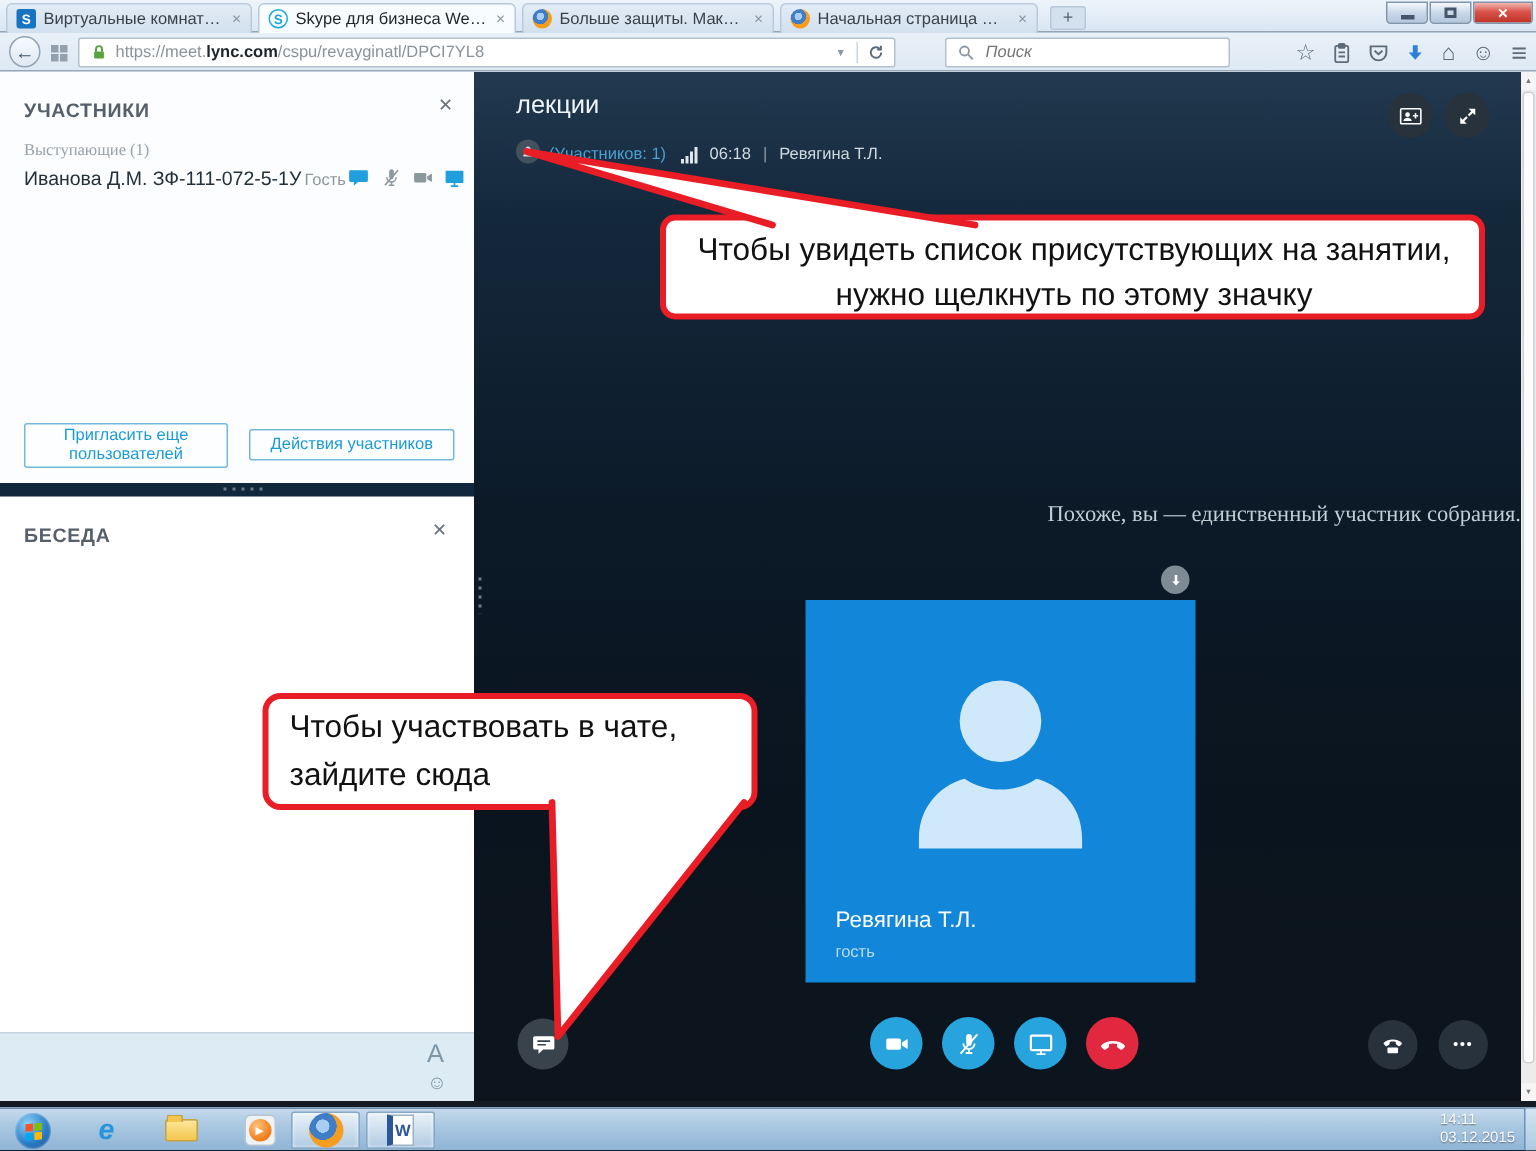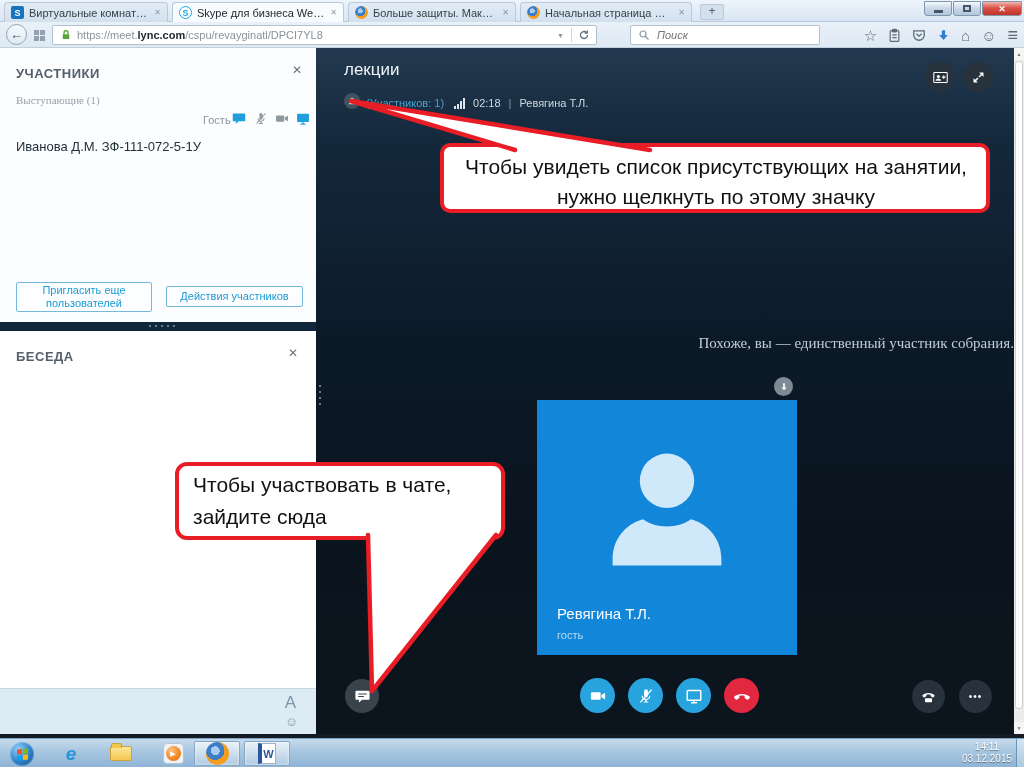--- a/index.html
+++ b/index.html
@@ -37,21 +37,21 @@
   .reloadbtn{padding:0 6px;display:flex;}
   .searchbar{position:absolute;left:630px;top:3px;width:190px;height:20px;background:#fff;border:1px solid #b3c1cf;border-radius:2px;display:flex;align-items:center;}
   .searchbar input{border:none;outline:none;background:transparent;font-style:italic;font-size:11px;color:#556;width:140px;font-family:"Liberation Sans",sans-serif;}
   .navicons{position:absolute;right:6px;top:0;height:26px;display:flex;align-items:center;gap:11px;color:#5d6b78;}
   .navicon{font-size:15px;line-height:1;}
   .navicon.menu{font-size:18px;font-weight:700;}
   .participants{position:absolute;left:0;top:48px;width:316px;height:274px;background:#fbfdfe;}
   .panel-title{position:absolute;left:16px;top:18px;font-size:13px;font-weight:700;letter-spacing:.5px;color:#55606a;}
   .panel-x{position:absolute;right:14px;top:15px;font-size:12px;color:#6b747c;}
   .group-label{position:absolute;left:16px;top:46px;font-size:11px;color:#98a2aa;font-family:Liberation Serif, serif;}
-  .p-name{position:absolute;left:16px;top:63px;font-size:13px;color:#22313a;margin-top:28px;}
+  .p-name{position:absolute;left:16px;top:63px;font-size:13px;color:#22313a;}
   .p-role{position:absolute;left:203px;top:66px;font-size:11px;color:#8d979e;}
   .p-ico{position:absolute;top:63px;width:16px;height:15px;}
   .btn-outline{position:absolute;border:1px solid #74b9dc;border-radius:2px;background:#fdfeff;color:#1b9bd8;font-size:11px;display:flex;align-items:center;justify-content:center;text-align:center;line-height:13px;}
   .divider{position:absolute;left:0;top:322px;width:316px;height:9px;background:#10273c;}
   .divider-dots{position:absolute;left:147px;top:3px;width:30px;height:2px;background-image:radial-gradient(circle,#6b7b89 1px,transparent 1.2px);background-size:6px 2px;}
   .chatpanel{position:absolute;left:0;top:331px;width:316px;height:403px;background:#ffffff;}
   .chat-input-area{position:absolute;left:0;top:357px;width:316px;height:46px;background:#dcebf4;border-top:1px solid #c6d7e3;}
   .chat-input-area input{position:absolute;left:12px;top:8px;width:230px;border:none;outline:none;background:transparent;font-size:12px;color:#465a66;font-family:"Liberation Sans",sans-serif;}
   .chat-input-area input::placeholder{color:#8fa6b5;opacity:1;}
   .font-a{position:absolute;right:20px;top:4px;font-size:17px;color:#7e96a6;}
@@ -99,21 +99,21 @@
   .ie-e{font-size:19px;font-weight:700;font-style:italic;color:#2794dc;}
   .folder{width:22px;height:15px;background:linear-gradient(#fce79a,#f3c64f);border:1px solid #caa23c;border-radius:2px;position:relative;}
   .folder:before{content:"";position:absolute;left:0;top:-4px;width:9px;height:4px;background:#f3c64f;border:1px solid #caa23c;border-bottom:none;border-radius:2px 2px 0 0;}
   .wmp{width:21px;height:21px;border-radius:4px;background:#eef3f8;border:1px solid #b9c6d2;display:flex;align-items:center;justify-content:center;}
   .wmp-circle{width:15px;height:15px;border-radius:50%;background:radial-gradient(circle at 35% 30%,#ffc27a,#ef7d1a 70%);color:#fff;font-size:7px;display:flex;align-items:center;justify-content:center;}
   .fx-big{width:23px;height:23px;border-radius:50%;background:radial-gradient(circle at 40% 38%,#a9cdf0 0 22%,#3f7ec7 23% 46%,#f59d1e 47% 78%,#da5a0c 100%);}
   .word-doc{width:18px;height:21px;background:#fff;border:1px solid #9eb2c5;border-left:4px solid #2b579a;display:flex;align-items:center;justify-content:center;color:#2b579a;font-weight:700;font-size:11px;}
   .tray{position:absolute;right:66px;top:0;height:29px;display:flex;align-items:center;gap:10px;color:#fff;text-shadow:0 1px 1px rgba(0,0,0,.45);margin-top:20px;}
   .tray-lang{font-size:11px;}
   .tray-exp{font-size:7px;}
-  .clock{position:absolute;right:10px;top:2px;width:54px;text-align:center;font-size:10px;line-height:12px;color:#fff;text-shadow:0 1px 1px rgba(0,0,0,.45);}
+  .clock{position:absolute;right:10px;top:2px;width:54px;text-align:left;font-size:10px;line-height:12px;color:#fff;text-shadow:0 1px 1px rgba(0,0,0,.45);}
   .show-desktop{position:absolute;right:0;top:0;width:8px;height:29px;border-left:1px solid #6d94b8;background:linear-gradient(#d5e5f2,#abc8e0);}
 </style>
 </head>
 <body>
 
 <div class="screen">
 
   <div class="tabbar">
     <div class="tab" style="left:4px;width:164px;">
       <span class="fav sp">S</span>
@@ -251,21 +251,21 @@
             <path d="M4 20c.8-4 4-6 8-6s7.2 2 8 6z" fill="#cfd9e0"></path>
           </svg>
       </span>
       <span class="m-count">(Участников: 1)</span>
       <span class="bars">
           <span style="height:3px;"></span>
           <span style="height:5px;"></span>
           <span style="height:8px;"></span>
           <span style="height:11px;"></span>
         </span>
-      <span>02:18</span>
+      <span>06:18</span>
       <span class="m-sep">|</span>
       <span>Ревягина Т.Л.</span>
     </div>
 
     <div class="circ dark" style="left:609px;top:14px;width:30px;height:30px;">
       <svg width="17" height="17" viewBox="0 0 24 24" fill="none" stroke="#fff" stroke-width="1.5">
           <rect x="2.5" y="5" width="19" height="14" rx="1"></rect>
           <circle cx="9" cy="10.5" r="2.2" fill="#fff" stroke="none"></circle>
           <path d="M5 16.5c.5-2 2.2-3 4-3s3.5 1 4 3z" fill="#fff" stroke="none"></path>
           <path d="M16.5 9v5M14 11.5h5"></path>

